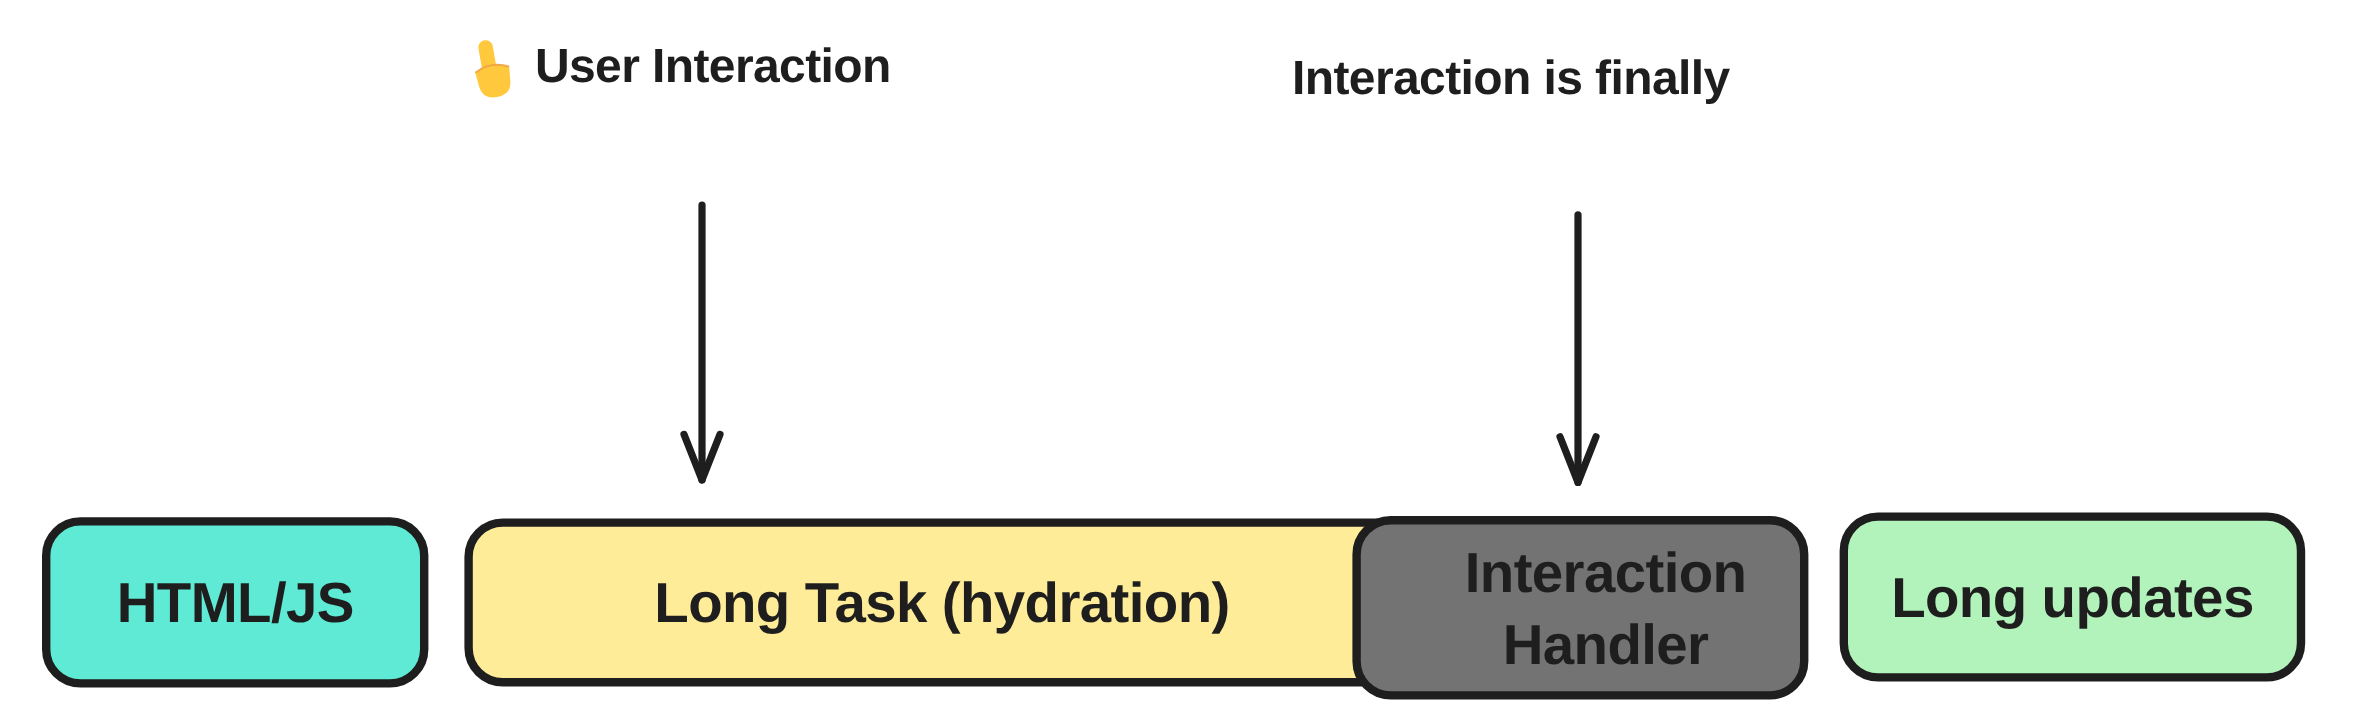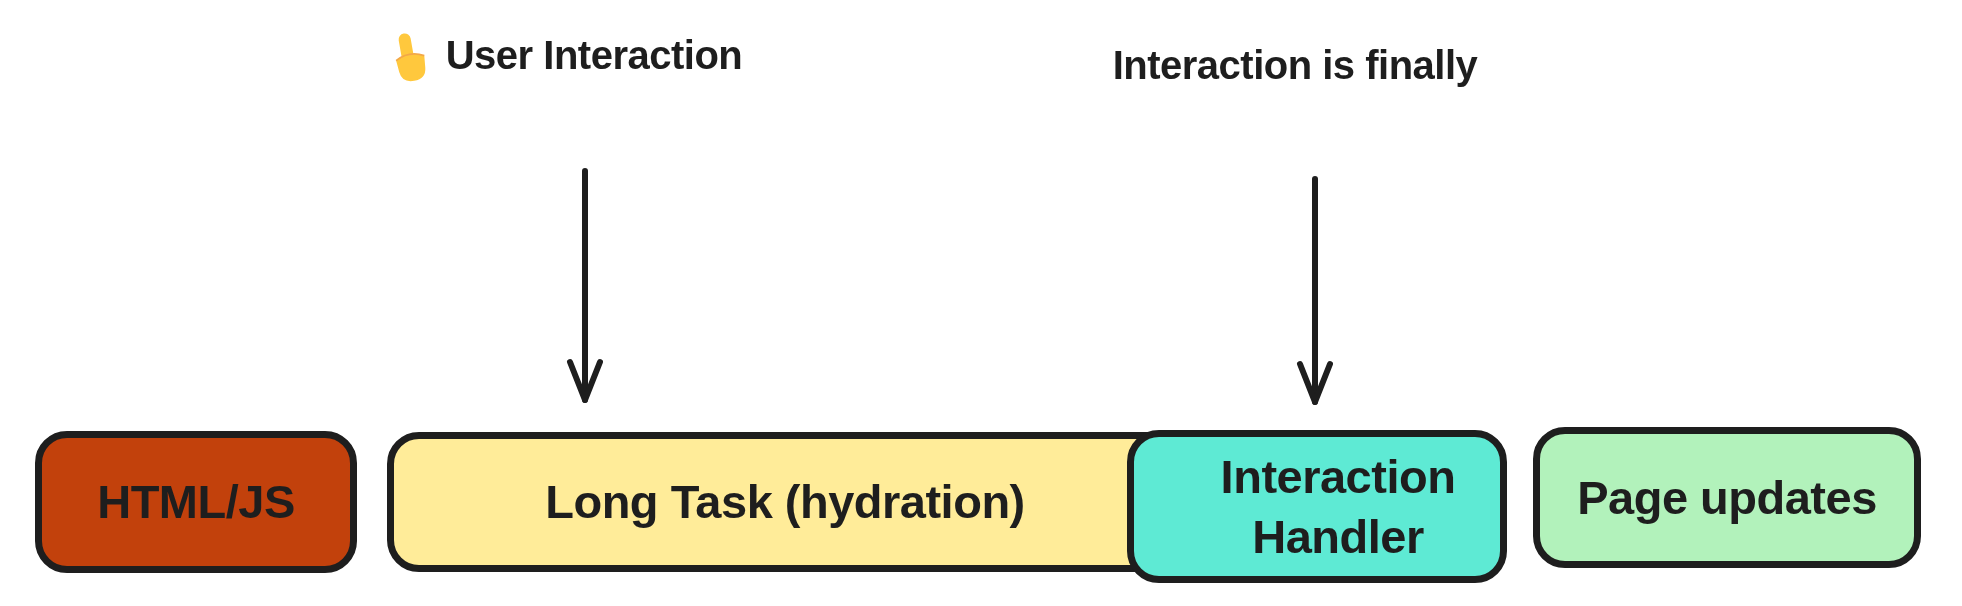--- a/index.html
+++ b/index.html
@@ -27,21 +27,21 @@
     letter-spacing: -0.5px;
     color: #1e1e1e;
   }
   .annotation .line1 {
     display: flex;
     align-items: center;
     justify-content: center;
     gap: 14px;
   }
   .annotation-user { left: 285px; top: 28px; }
-  .annotation-processed { left: 1015px; top: 38px; }
+  .annotation-processed { left: 979px; top: 38px; }
   .emoji-icon {
     display: inline-flex;
     width: 44px;
     height: 52px;
     flex: 0 0 auto;
     transform: translateY(2px);
   }
 
   
   .arrow {
@@ -102,30 +102,30 @@
   <svg class="arrow arrow-1" viewBox="0 0 44 242" aria-hidden="true">
     <line x1="22" y1="5" x2="22" y2="234" stroke="#1e1e1e" stroke-width="6" stroke-linecap="round"></line>
     <polyline points="7,196 22,234 37,196" fill="none" stroke="#1e1e1e" stroke-width="6" stroke-linecap="round" stroke-linejoin="round"></polyline>
   </svg>
 
   <svg class="arrow arrow-2" viewBox="0 0 44 236" aria-hidden="true">
     <line x1="22" y1="5" x2="22" y2="228" stroke="#1e1e1e" stroke-width="6" stroke-linecap="round"></line>
     <polyline points="7,190 22,228 37,190" fill="none" stroke="#1e1e1e" stroke-width="6" stroke-linecap="round" stroke-linejoin="round"></polyline>
   </svg>
 
-  <div class="box box-html" style="background-color: #c2410c;">
+  <div class="box box-html" style="background-color: #5eead4;">
     <span>HTML/JS</span>
   </div>
 
   <div class="box box-task" style="background-color: rgb(255, 236, 153);">
     <span>Long Task (hydration)</span>
   </div>
 
-  <div class="box box-handler" style="background-color: #5eead4; padding-left: 42px;">
+  <div class="box box-handler" style="background-color: #737373; padding-left: 42px;">
     <span>Interaction
 Handler</span>
   </div>
 
   <div class="box box-updates" style="background-color: rgb(178, 242, 187);">
-    <span>Page updates</span>
+    <span>Long updates</span>
   </div>
 
 </div>
 
 </body></html>

